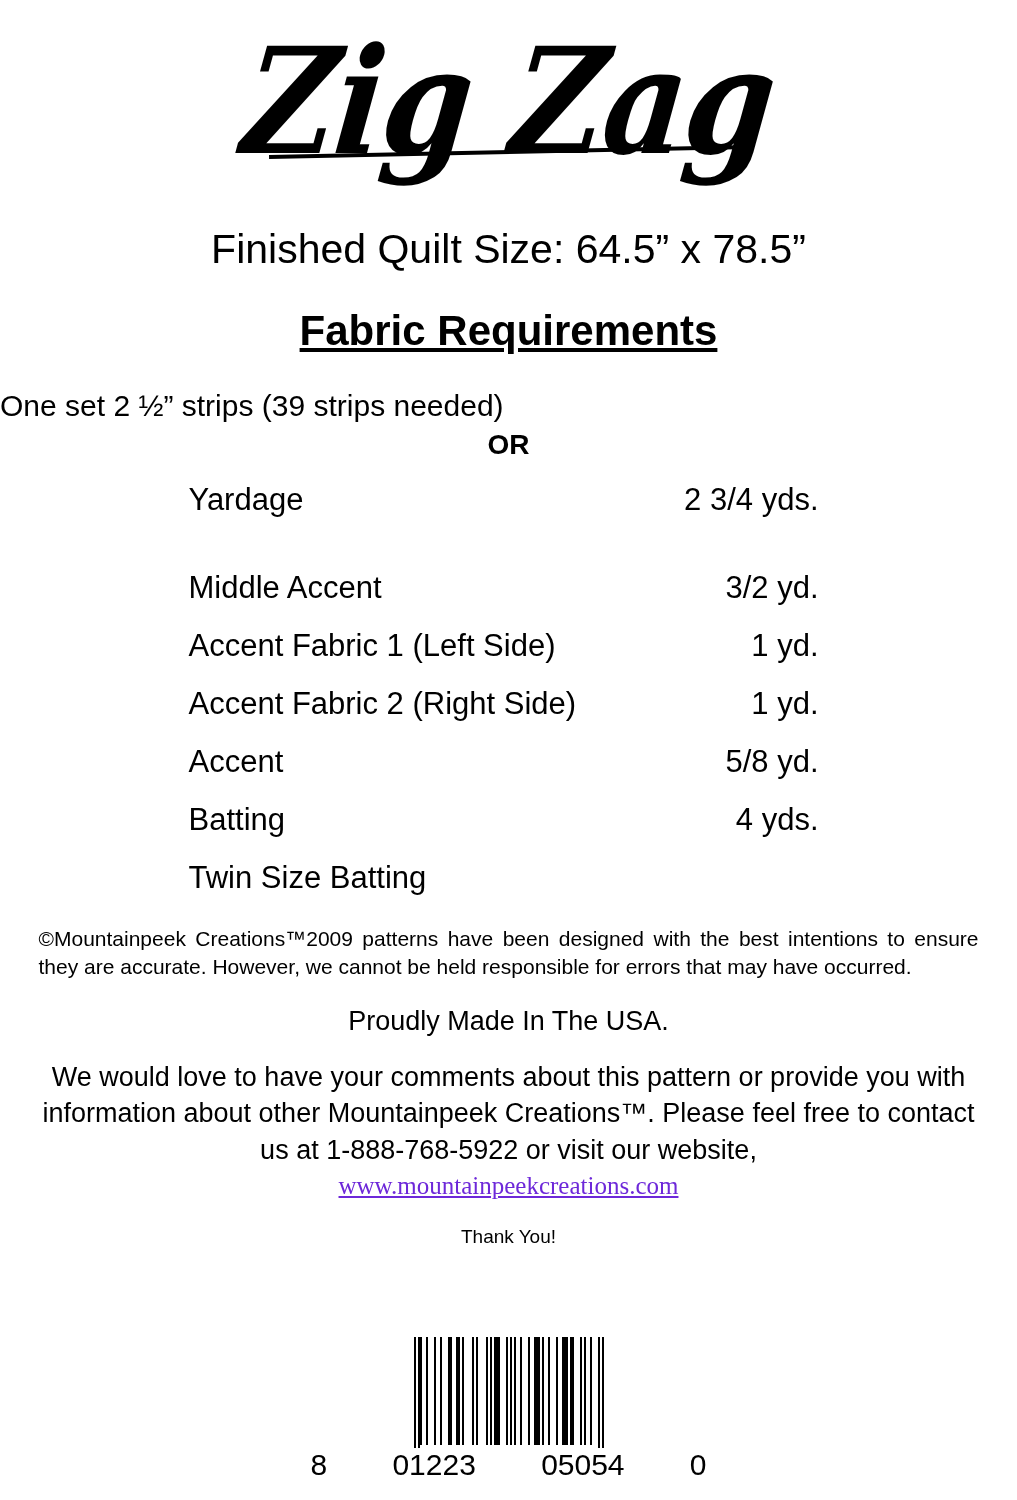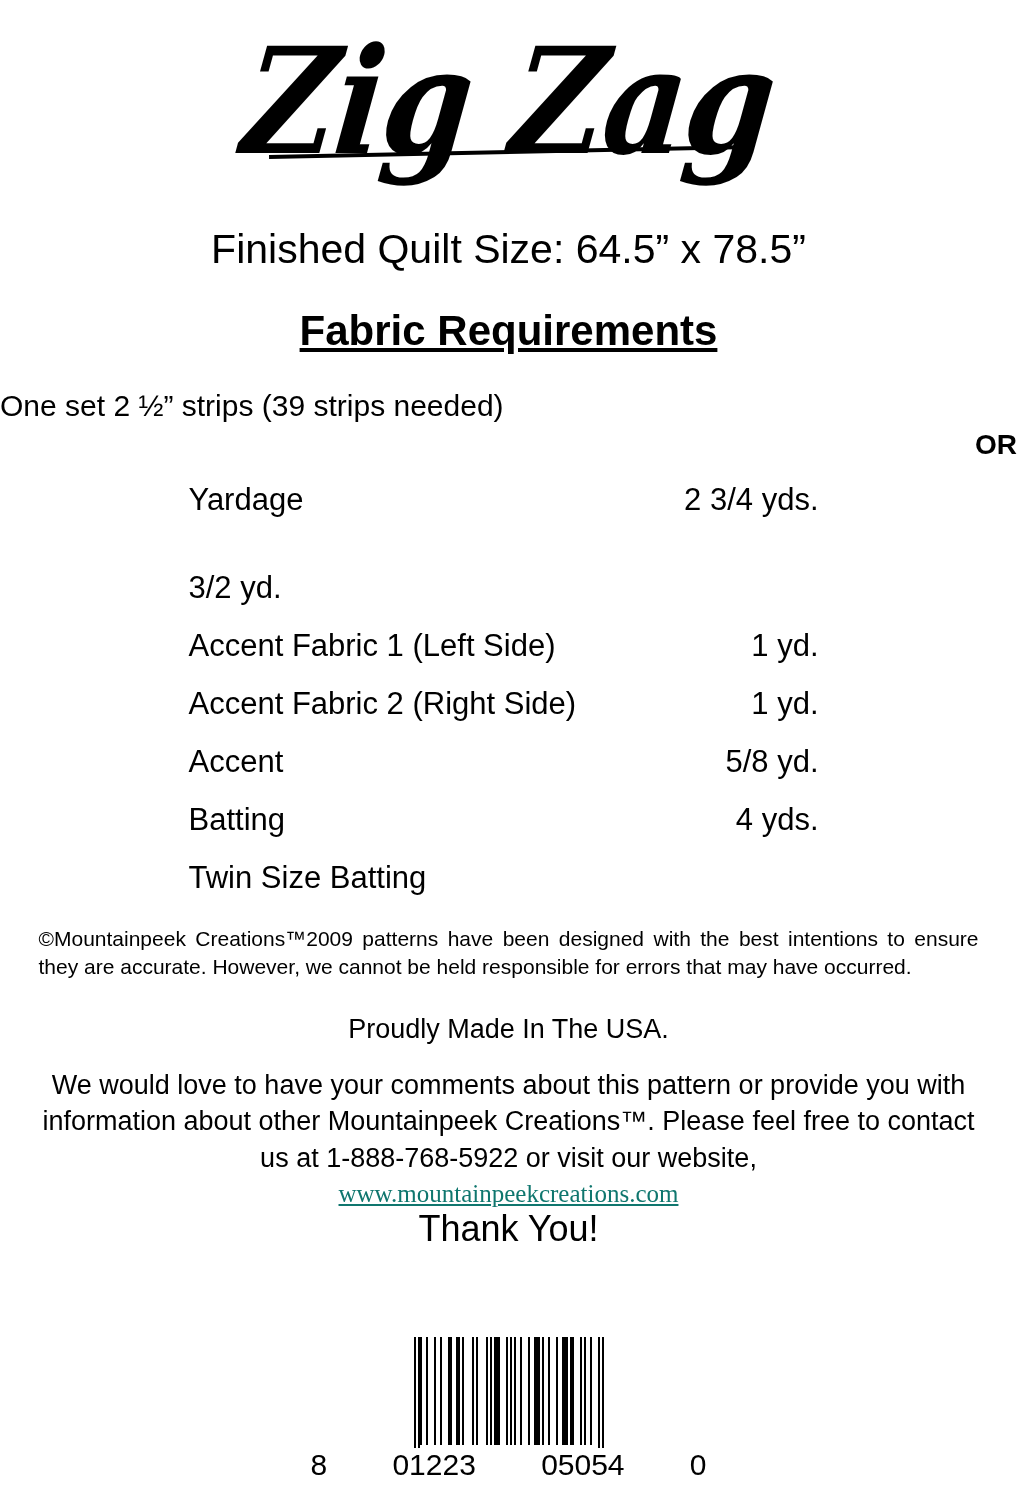--- a/index.html
+++ b/index.html
@@ -61,21 +61,21 @@
     text-decoration: underline;
     margin-top: 34px;
   }
 
   .strips-line {
     text-align: left;
     font-size: 30px;
     margin-top: 34px;
   }
   .or-line {
-    text-align: right;
+    text-align: center;
     font-size: 28px;
     font-weight: bold;
     margin-top: 6px;
   }
 
   
   .req-table {
     width: 640px;
     margin: 0 auto;
     margin-top: 10px;
@@ -104,42 +104,43 @@
   .fineprint {
     width: 940px;
     margin: 18px auto 0 auto;
     font-size: 21px;
     line-height: 1.3;
     text-align: justify;
   }
   .made-usa {
     text-align: center;
     font-size: 27px;
-    margin-top: 34px;
+    margin-top: 26px;
   }
   .contact {
     width: 940px;
     margin: 22px auto 0 auto;
     text-align: center;
     font-size: 27px;
     line-height: 1.35;
   }
   .website {
     text-align: center;
     margin-top: 4px;
   }
   .website a {
-    color: #0f766e;
+    color: #6d28d9;
     font-family: "Liberation Serif", serif;
     font-size: 25px;
     text-decoration: underline;
   }
   .thanks {
     text-align: center;
-    font-size: 36px;
+    font-size: 19px;
+    margin-top: 26px;
   }
 
   
   .barcode-area {
     position: absolute;
     left: 0;
     right: 0;
     bottom: 18px;
     text-align: center;
   }
@@ -184,20 +185,21 @@
 
   <div class="strips-line">One set 2 ½” strips (39 strips needed)</div>
   <div class="or-line">OR</div>
 
   <div class="req-table">
     <div class="req-row">
       <span class="label">Yardage</span>
       <span class="value">2 3/4 yds.</span>
     </div>
     <div class="req-row gap-top">
+      <span class="label">Middle Accent</span>
       <span class="value">3/2 yd.</span>
     </div>
     <div class="req-row">
       <span class="label">Accent Fabric 1 (Left Side)</span>
       <span class="value">1 yd.</span>
     </div>
     <div class="req-row">
       <span class="label">Accent Fabric 2 (Right Side)</span>
       <span class="value">1 yd.</span>
     </div>

